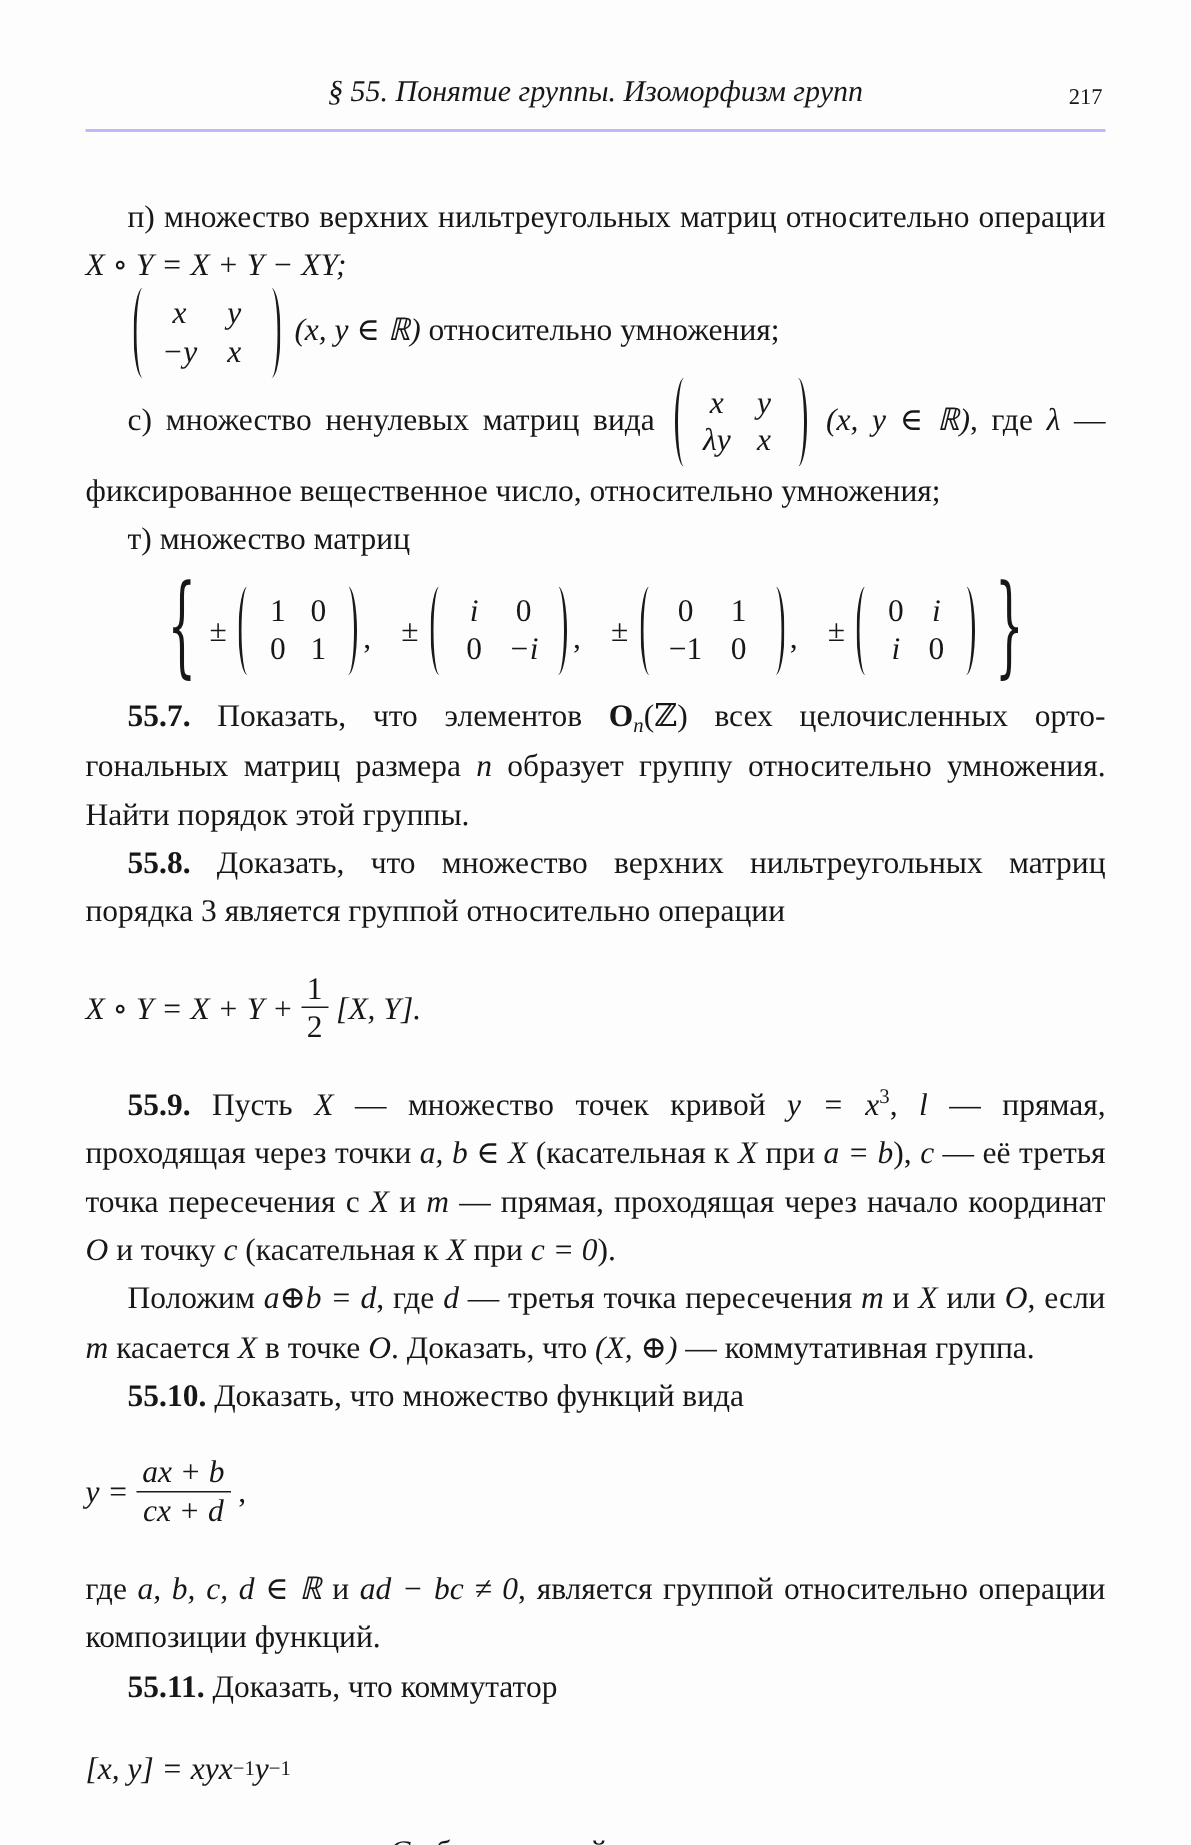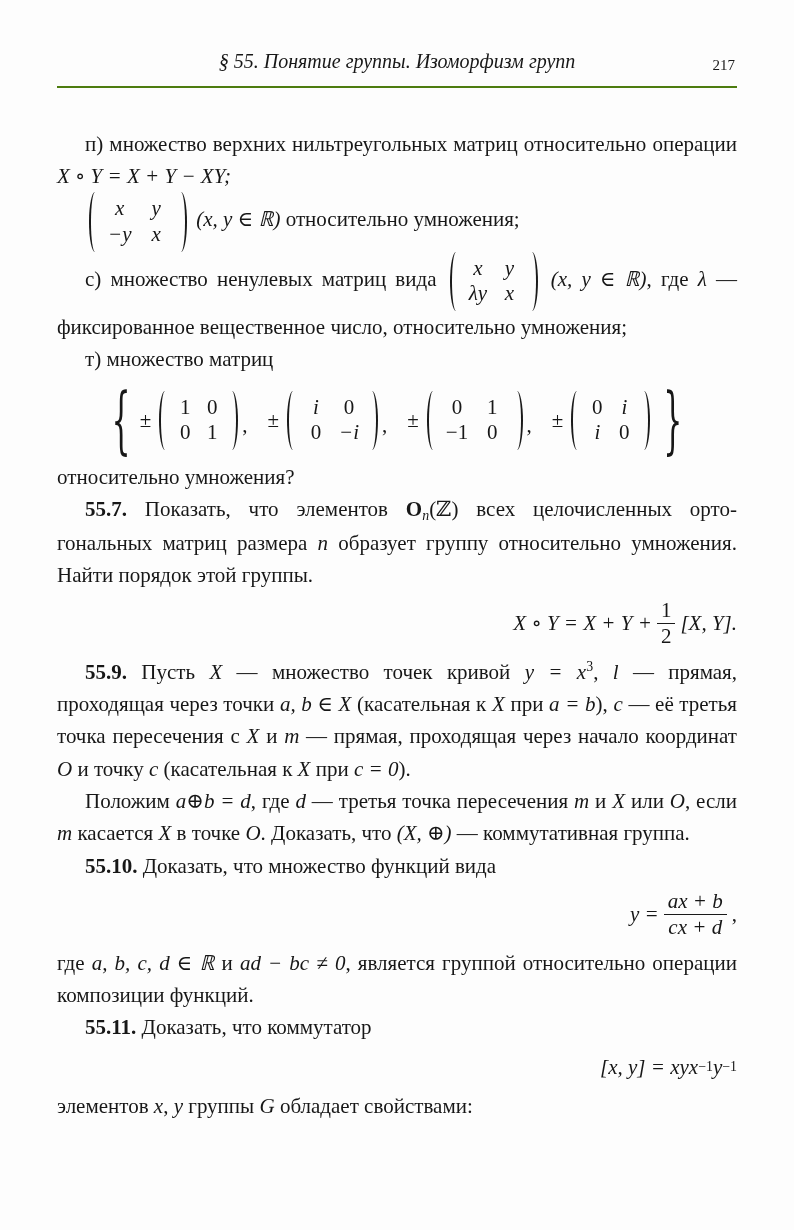--- a/index.html
+++ b/index.html
@@ -6,21 +6,21 @@
   body{
     width:794px;height:1230px;overflow:hidden;
     background:#fdfdfd;color:#171717;
     font-family:"Liberation Serif","DejaVu Serif",serif;
     font-size:21px;line-height:1.54;
   }
   .page{padding:46px 57px 0 57px}
 
   
   .rh{position:relative;text-align:center;font-style:italic;font-size:20px;
-      padding-bottom:9px;border-bottom:2px solid #4d7c0f;margin-bottom:40px}
+      padding-bottom:9px;border-bottom:2px solid #c4b5fd;margin-bottom:40px}
   .rh-page{position:absolute;right:2px;bottom:9px;font-style:normal;font-size:15px}
 
   
   p.para{margin:0;text-align:justify}
   .ind{text-indent:28px}
   .prob{margin-top:9px}
   .m{font-style:italic}
   b.num{font-weight:bold}
   sup.sp{font-size:0.66em;vertical-align:0.55em;font-style:normal}
   sub.sb{font-size:0.66em;vertical-align:-0.3em}
@@ -28,21 +28,21 @@
   
   .mat{display:inline-flex;align-items:stretch;vertical-align:middle;margin:0 4px}
   .paren{width:9px;flex:0 0 9px}
   .lp{border-left:2px solid #1a1a1a;border-radius:55% 0 0 55% / 50% 0 0 50%}
   .rp{border-right:2px solid #1a1a1a;border-radius:0 55% 55% 0 / 0 50% 50% 0}
   .cells{display:grid;grid-template-columns:1fr 1fr;column-gap:13px;row-gap:0;
          padding:4px 8px;text-align:center;line-height:1.22;text-indent:0}
   .cells .c{min-width:14px}
 
   
-  .disp{display:flex;align-items:center;justify-content:flex-end;margin:7px 0;text-indent:0}
+  .disp{display:flex;align-items:center;justify-content:flex-start;margin:23px 0;text-indent:0}
   .frac{display:inline-flex;flex-direction:column;text-align:center;margin:0 5px;line-height:1.18}
   .frac .fr-n{padding:0 4px}
   .frac .fr-d{border-top:1.7px solid #1a1a1a;padding:0 4px}
 
   
   .set-row{display:flex;align-items:center;justify-content:center;margin:15px 0 11px;text-indent:0}
   .brace{display:inline-block;font-size:30px;font-weight:400;transform:scaleY(2.45);
          font-family:"DejaVu Serif",serif;line-height:1}
   .brace.l{margin-right:4px}
   .brace.r{margin-left:4px}
@@ -139,24 +139,24 @@
             <span class="c m">i</span>
             <span class="c m">i</span>
             <span class="c">0</span>
           </span>
           <span class="paren rp"></span>
         </span>
       </span>
     <span class="brace r">}</span>
   </div>
 
-  <p class="para"><span>относительно умножения?</span></p>
 
   <p class="para ind prob"><b class="num">55.7.</b><span> Показать, что элементов </span><b>O</b><sub class="sb m">n</sub><span>(ℤ)</span><span> всех целочисленных орто­гональных матриц размера </span><span class="m">n</span><span> образует группу относительно умноже­ния. Найти порядок этой группы.</span></p>
 
+  <p class="para ind prob"><b class="num">55.8.</b><span> Доказать, что множество верхних нильтреугольных матриц порядка 3 является группой относительно операции</span></p>
 
   <div class="disp">
       <span class="m">X ∘ Y = X + Y + </span>
       <span class="frac">
         <span class="fr-n">1</span>
         <span class="fr-d">2</span>
       </span>
       <span class="m">[X, Y].</span>
     </div>
 

